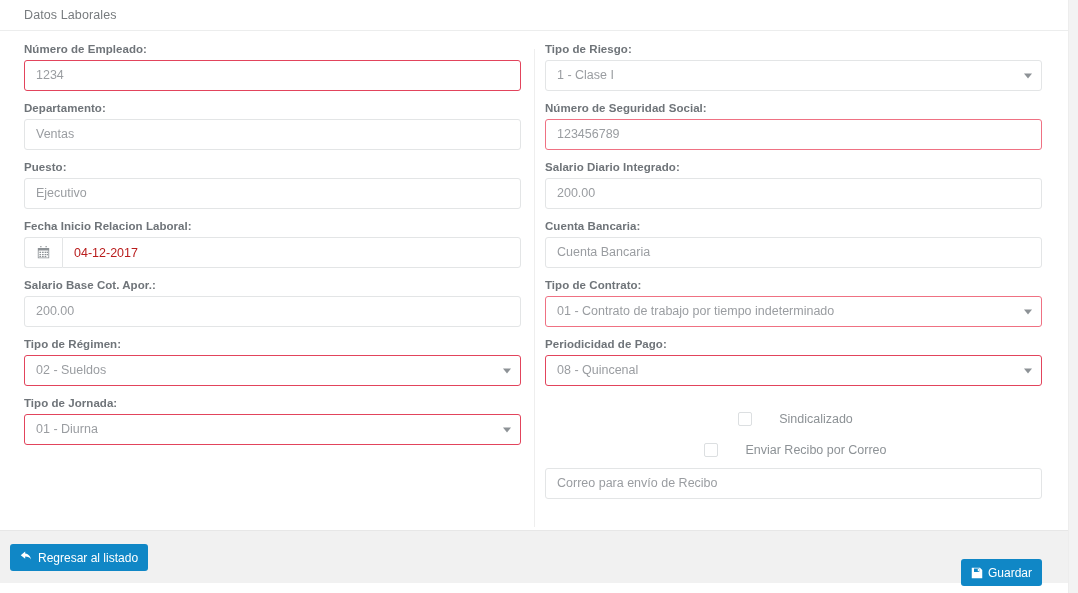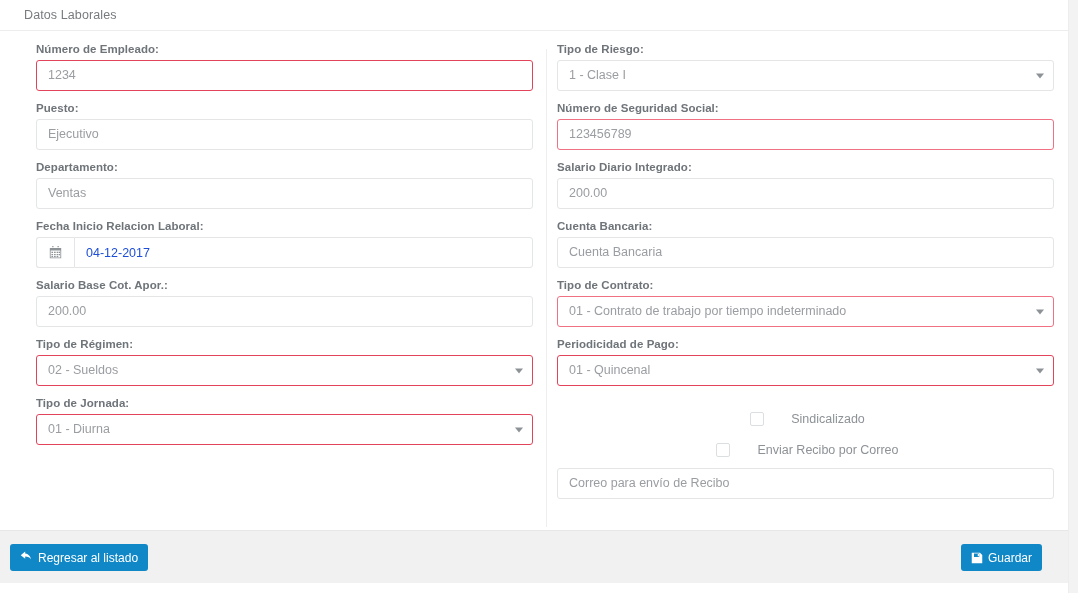--- a/index.html
+++ b/index.html
@@ -19,21 +19,21 @@
   }
 
   
   .panel { position: absolute; left: 0; top: 0; width: 1068px; height: 538px; background: #fff; }
   .panel-header {
     height: 31px; display: flex; align-items: center;
     padding-left: 24px; border-bottom: 1px solid #eceded;
   }
   .panel-title { font-size: 12.5px; color: #777b7e; letter-spacing: .1px; }
 
-  .panel-body { position: relative; padding: 12px 0 0 8px; height: 497px; margin-left: 12px; }
+  .panel-body { position: relative; padding: 12px 0 0 8px; height: 497px; }
 
   .col-divider {
     position: absolute; left: 534px; top: 18px; width: 1px; height: 478px;
     background: #eeeeee;
   }
 
   .col { position: absolute; top: 12px; }
   .col-left { left: 24px; width: 497px; }
   .col-right { left: 545px; width: 497px; }
 
@@ -61,21 +61,21 @@
 
   .input-group { display: flex; width: 100%; height: 31px; }
   .ig-addon {
     width: 38px; border: 1px solid #e3e5e6; border-right: none;
     border-radius: 3px 0 0 3px; background: #fff;
     display: flex; align-items: center; justify-content: center;
   }
   .ig-field {
     flex: 1; border: 1px solid #e3e5e6; border-radius: 0 3px 3px 0;
     display: flex; align-items: center; padding: 0 11px;
-    font-size: 12.5px; color: #1d4ed8;
+    font-size: 12.5px; color: #b91c1c;
   }
 
   .checkrow { display: flex; align-items: center; height: 28px; margin-bottom: 3px; justify-content: center; }
   .cbox {
     width: 14px; height: 14px; border: 1px solid #dcdfe1; border-radius: 2px;
     background: #fff; flex: none; margin-left: 4px;
   }
   .checkrow .clabel { font-size: 12.5px; color: #8d9296; margin-left: 27px; }
 
   .spacer-8 { height: 8px; }
@@ -85,21 +85,21 @@
     position: absolute; left: 0; top: 530px; width: 1068px; height: 53px;
     background: #f1f1f1; border-top: 1px solid #e7e7e7;
   }
   .btn {
     position: absolute; height: 27px; border-radius: 3px; background: #1087c6;
     color: #fff; font-size: 12px; display: flex; align-items: center;
     padding: 4px 10px; border: none; cursor: pointer; white-space: nowrap;
     font-family: "Liberation Sans", sans-serif;
   }
   .btn-back { left: 10px; top: 13px; }
-  .btn-save { right: 26px; top: 13px; }
+  .btn-save { right: 26px; top: 28px; }
   .btn .bicon { display: inline-flex; margin-right: 5px; }
 </style>
 </head>
 <body>
 
 <div class="page">
 
   <div class="panel">
 
     <div class="panel-header">
@@ -111,27 +111,27 @@
       <div class="col-divider"></div>
 
       <div class="col col-left">
 
         <div class="fgroup">
           <label class="flabel">Número de Empleado:</label>
           <div class="ctrl err">1234</div>
         </div>
 
         <div class="fgroup">
+          <label class="flabel">Departamento:</label>
+          <div class="ctrl">Ventas</div>
+        </div>
+
+        <div class="fgroup">
           <label class="flabel">Puesto:</label>
           <div class="ctrl">Ejecutivo</div>
-        </div>
-
-        <div class="fgroup">
-          <label class="flabel">Departamento:</label>
-          <div class="ctrl">Ventas</div>
         </div>
 
         <div class="fgroup">
           <label class="flabel">Fecha Inicio Relacion Laboral:</label>
           <div class="input-group">
             <span class="ig-addon">
               <svg width="13" height="13" viewBox="0 0 16 16" fill="#8d9296" aria-hidden="true">
                 <path d="M4 0h1.5v1.5H4V0zm6.5 0H12v1.5h-1.5V0zM1 2.5h14v12.5H1V2.5zm1 3v8.5h12V5.5H2z"></path>
                 <rect x="3" y="7" width="2" height="1.6"></rect>
                   <rect x="6.2" y="7" width="2" height="1.6"></rect>
@@ -203,21 +203,21 @@
           <label class="flabel">Tipo de Contrato:</label>
           <div class="ctrl select err-soft">
             <span>01 - Contrato de trabajo por tiempo indeterminado</span>
             <span class="caret"></span>
           </div>
         </div>
 
         <div class="fgroup">
           <label class="flabel">Periodicidad de Pago:</label>
           <div class="ctrl select err">
-            <span>01 - Quincenal</span>
+            <span>08 - Quincenal</span>
             <span class="caret"></span>
           </div>
         </div>
 
         <div class="spacer-8"></div>
 
         <div class="checkrow">
           <span class="cbox"></span>
           <span class="clabel">Sindicalizado</span>
         </div>

